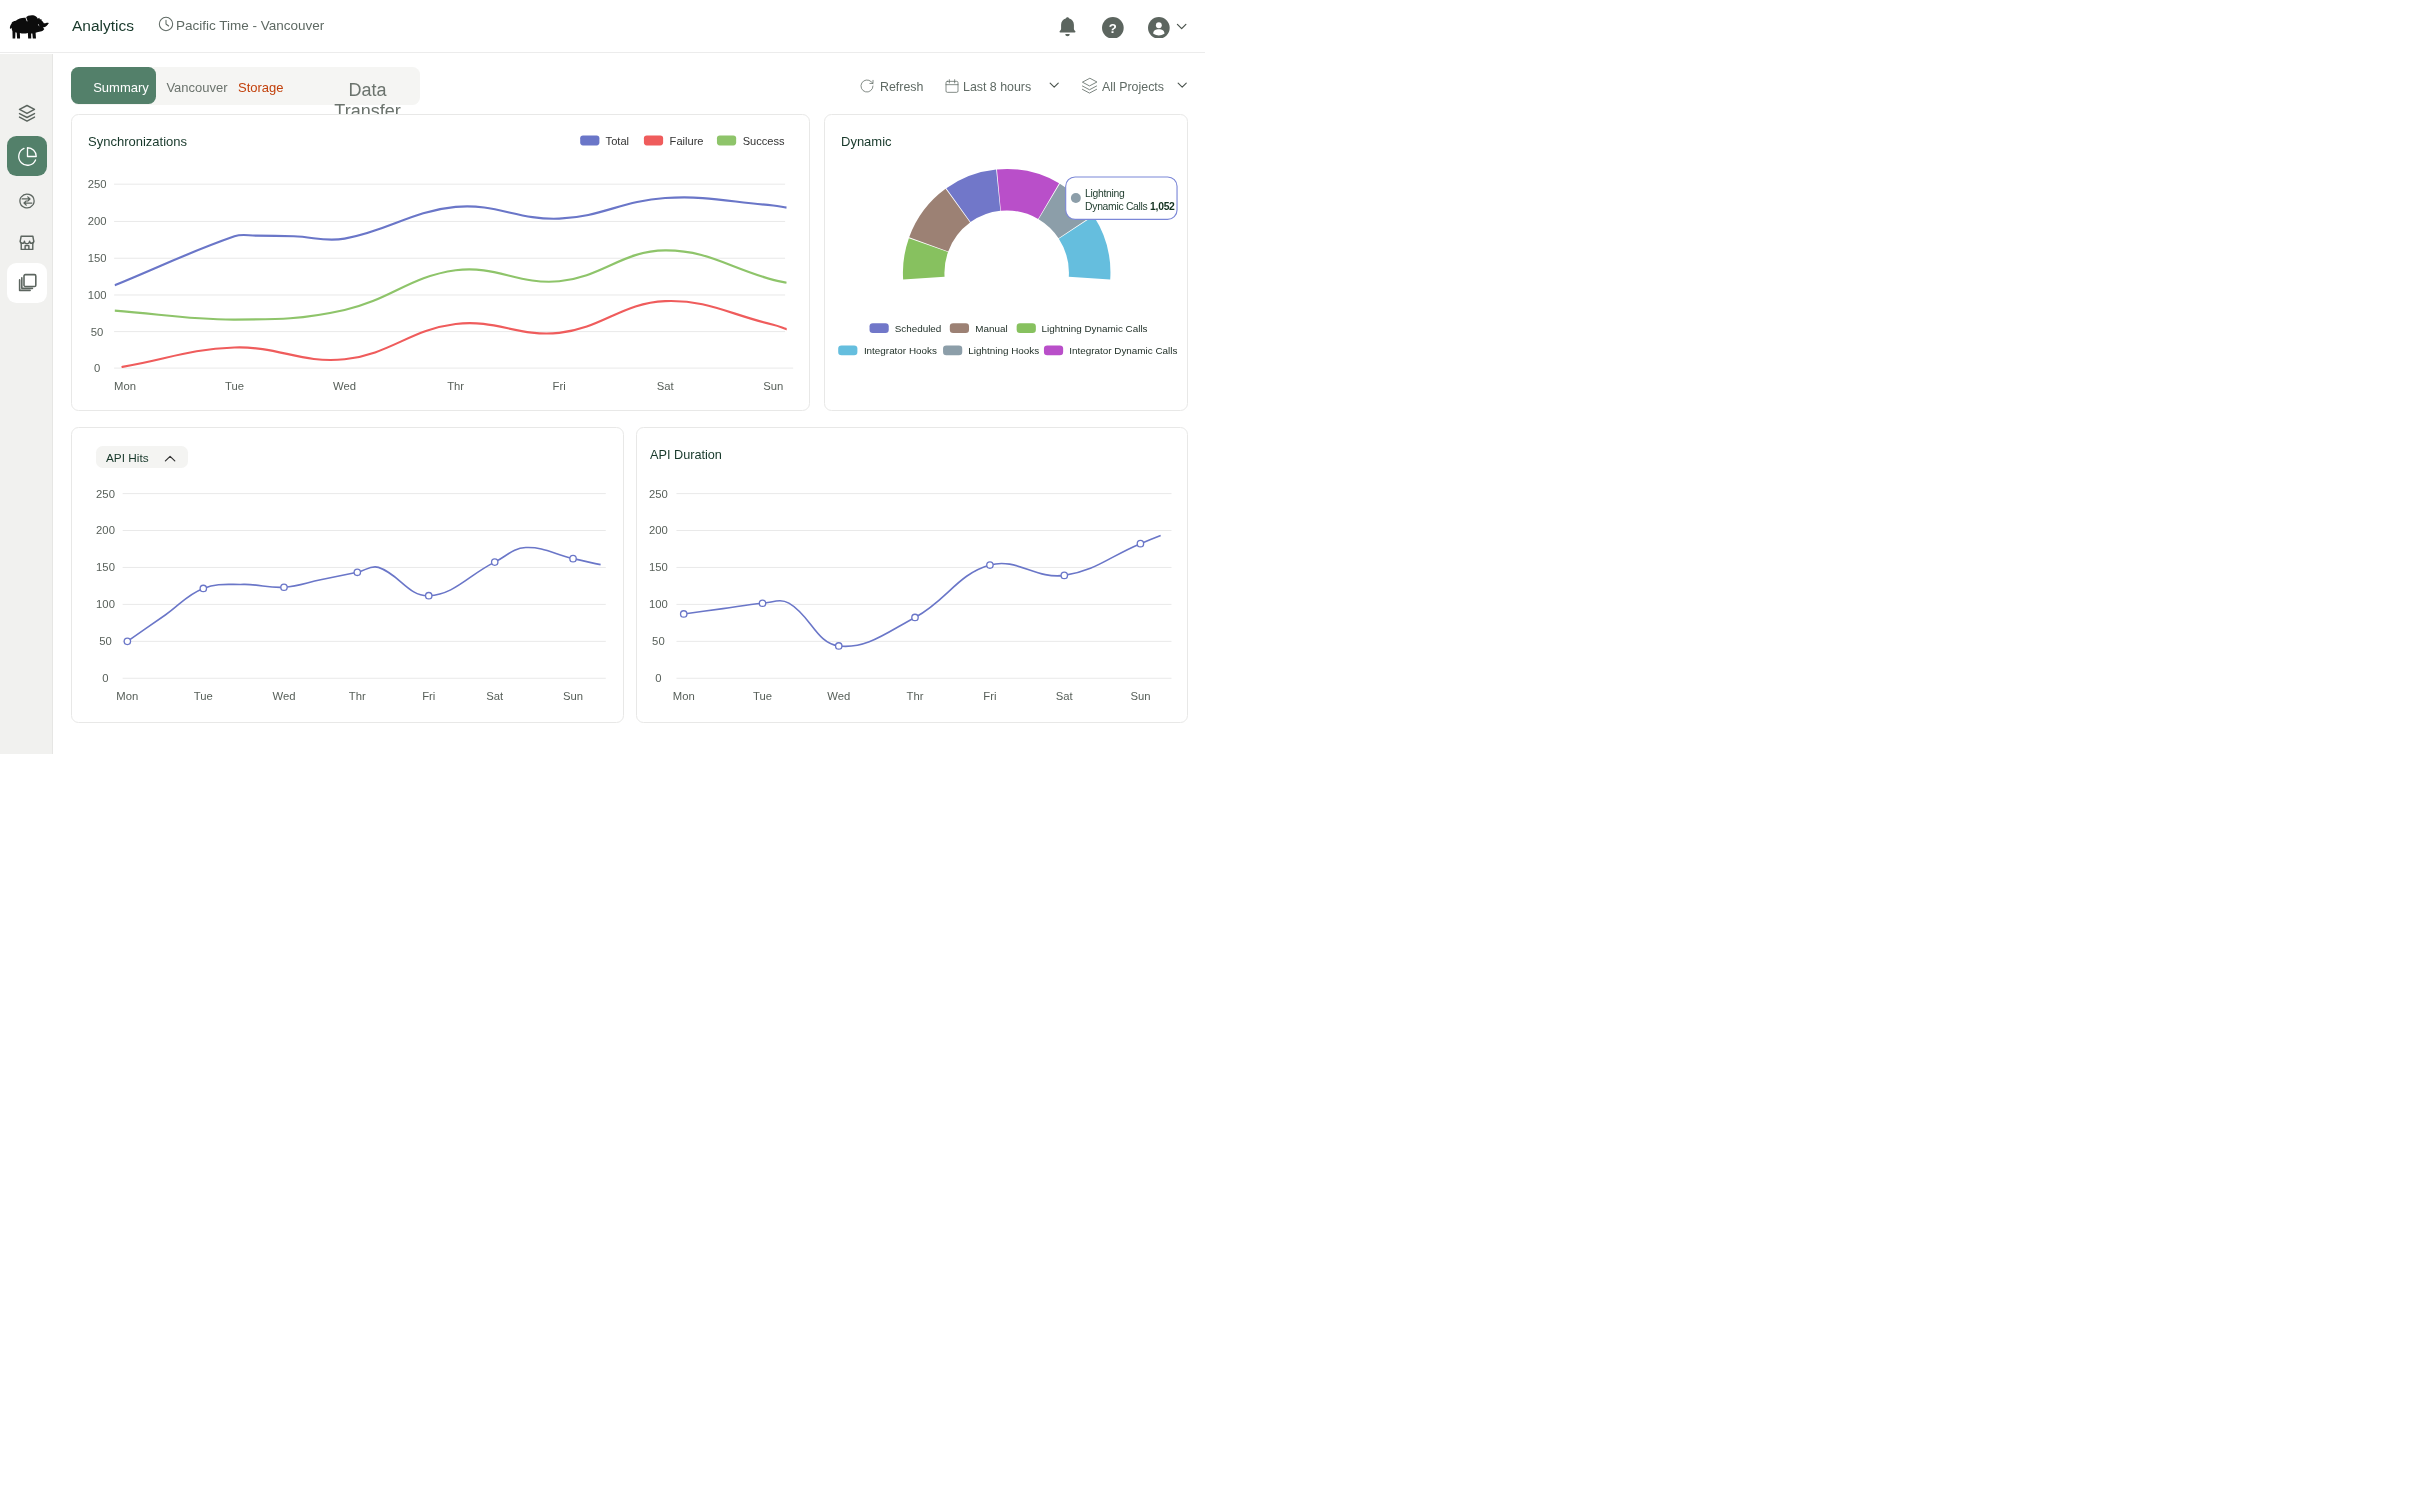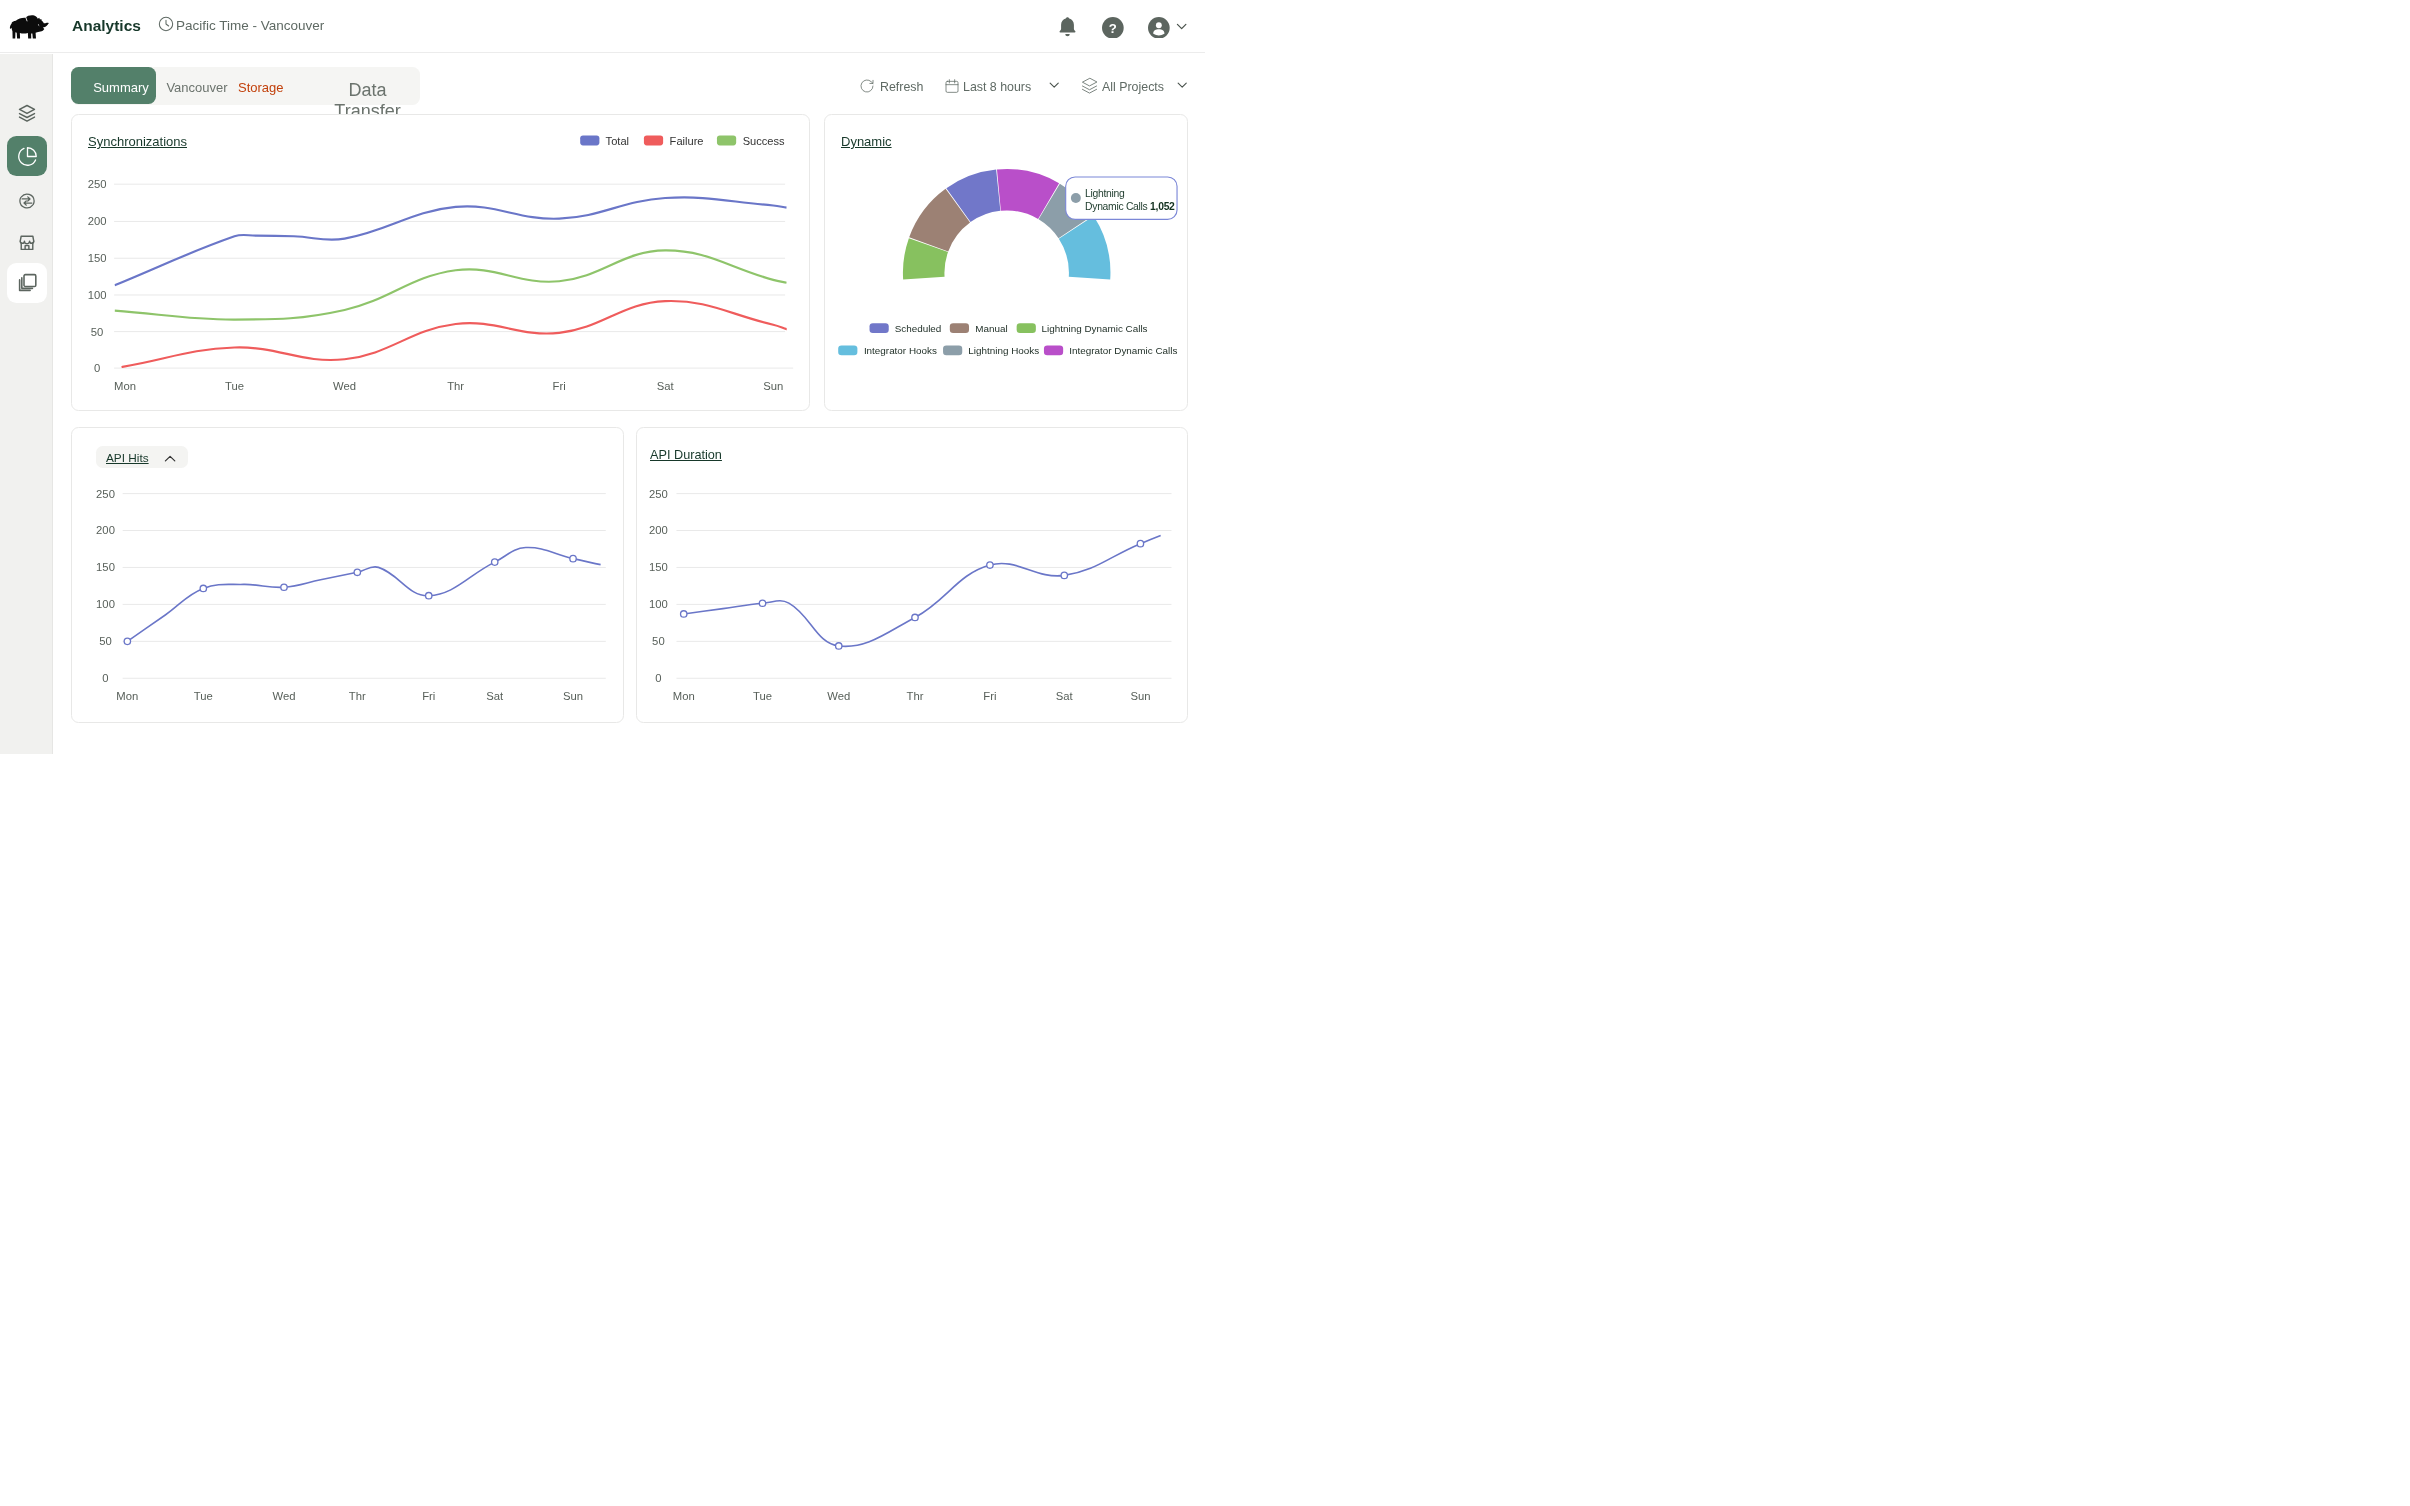--- a/index.html
+++ b/index.html
@@ -1,19 +1,19 @@
 <!DOCTYPE html>
 <html style="font-size:15px"><head>
 <meta charset="utf-8">
 <style>
 * { margin:0; padding:0; box-sizing:border-box; }
 html,body { width:1205px; height:753px; background:#fff; font-family:"Liberation Sans", sans-serif; overflow:hidden; }
 .abs { position:absolute; }
 .card { position:absolute; background:#fff; border:0.9px solid #e8e8e7; border-radius:7.5px; }
-.ttl { position:absolute; font-size:13px; color:#17382a;text-decoration:underline; }
+.ttl { position:absolute; font-size:13px; color:#17382a; }
 </style>
 </head>
 <body>
 
 <div class="abs" style="left:0;top:0;width:1205px;height:53px;background:#fff;border-bottom:0.9px solid #ececec"></div>
 
 <div class="abs" style="left:0;top:54px;width:53px;height:700px;background:#f1f1ef;border-right:0.9px solid #e6e6e4"></div>
 
 <svg class="abs" style="left:9.4px;top:13px" width="40" height="27" viewBox="0 0 43 29">
   <path fill="#0c0c0c" d="M3.2 11.5 C1.4 12.4 0.6 14.8 1.1 17.3 L3.4 15.6 Z"></path>
@@ -24,21 +24,21 @@
   C38.2 11.1 39.0 11.0 39.8 10.8 C40.9 10.5 42.0 10.5 42.8 10.9
   C41.6 12.9 39.8 14.7 37.7 15.3 L36.4 15.7 L38.0 17.2
   C37.1 18.6 36.1 19.2 35.1 19.6 C33.5 20.2 31.7 20.0 30.3 20.7
   L28.6 21.2 L29.0 27.5 L25.6 27.5 L25.1 21.9 L23.8 22.0 L23.9 27.5 L20.6 27.5 L20.3 21.4
   C17.2 22.3 14.0 22.2 11.7 21.4
   L11.9 27.5 L8.7 27.5 L8.3 21.2 L6.9 20.7 L6.7 27.5 L3.9 27.5 L3.7 19.6
   C2.6 17.2 2.2 13.4 2.9 10.6 C3.7 9.2 5.2 8.6 7.3 8.3 Z"></path>
   <path stroke="#fff" stroke-width="0.9" d="M18.0 4.4 L19.5 8.9"></path>
   <path fill="#fff" d="M31.0 12.4 L32.7 14.4 L31.9 12.2 Z"></path>
 </svg>
-<div class="abs" style="left:72px;top:17px;font-size:15.5px;font-weight:bold;color:#17382a">Analytics</div>
+<div class="abs" style="left:72px;top:17px;font-size:15.5px;font-weight:normal;color:#17382a">Analytics</div>
 <svg class="abs" style="left:158px;top:16px" width="16" height="16" viewBox="0 0 17 17" fill="none" stroke="#5f6a64" stroke-width="1.1" stroke-linecap="round" stroke-linejoin="round">
   <circle cx="8.5" cy="8.5" r="7.1"></circle>
     <path d="M8.5 4.6V8.5L11.3 10.6"></path>
 </svg>
 <div class="abs" style="left:176px;top:18px;font-size:13.5px;color:#5f6a64">Pacific Time - Vancouver</div>
 
 <svg class="abs" style="left:1057px;top:15.5px" width="21" height="21.7" viewBox="0 0 22 23">
   <path fill="#5c655f" d="M11 1.2c0.9 0 1.6 0.6 1.8 1.4 2.9 0.8 5 3.4 5 6.6v4.6c0 0.5 0.6 1.5 1.3 2.2 0.6 0.7 0.5 1.6-0.5 1.6H3.4c-1 0-1.1-0.9-0.5-1.6 0.7-0.7 1.3-1.7 1.3-2.2V9.2c0-3.2 2.1-5.8 5-6.6 0.2-0.8 0.9-1.4 1.8-1.4z"></path>
   <path fill="#5c655f" d="M8.6 19.2h4.8a2.4 2.4 0 0 1-4.8 0z"></path>
 </svg>

